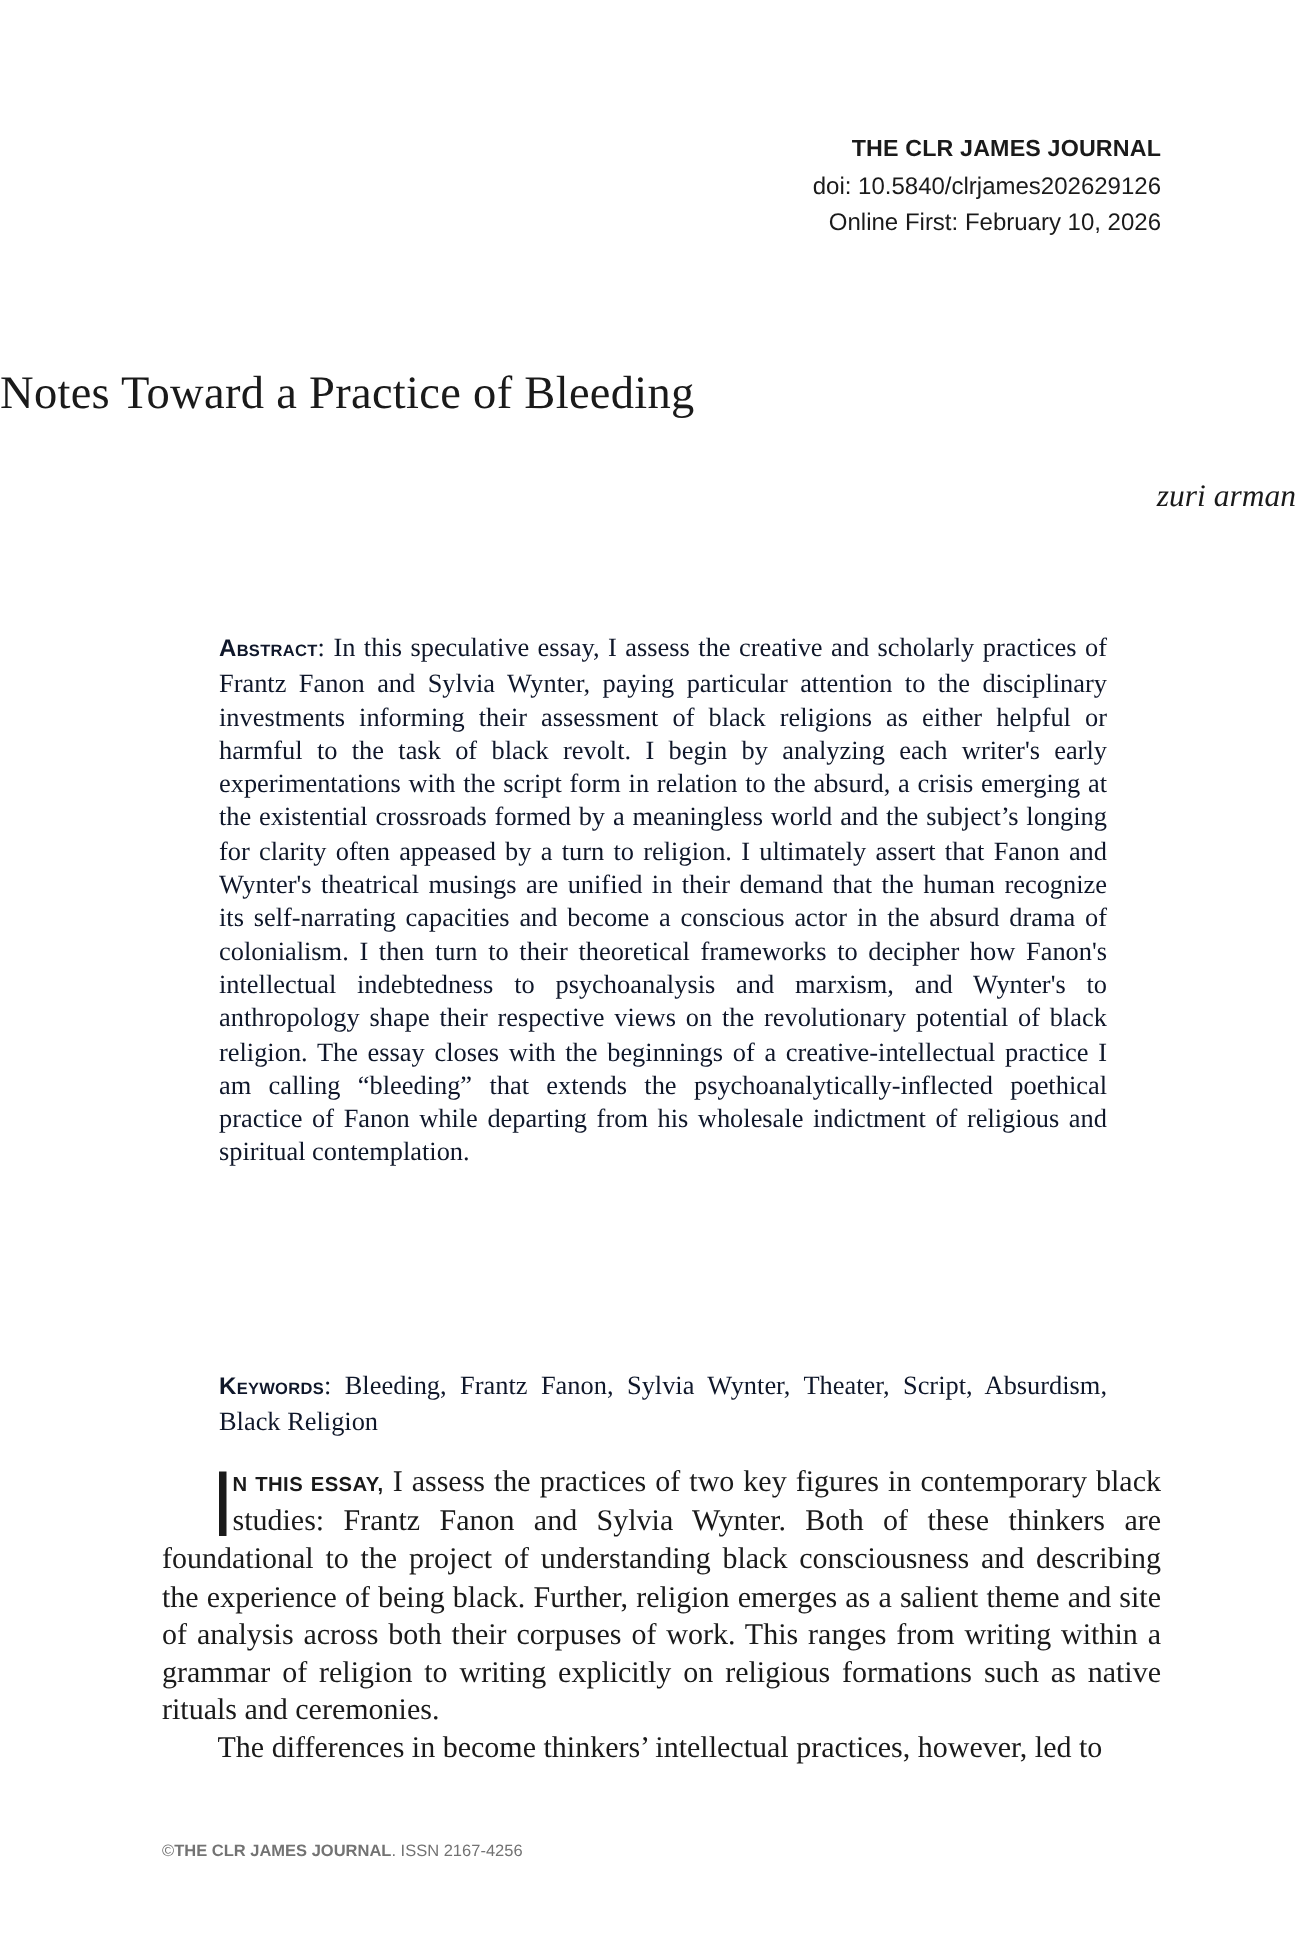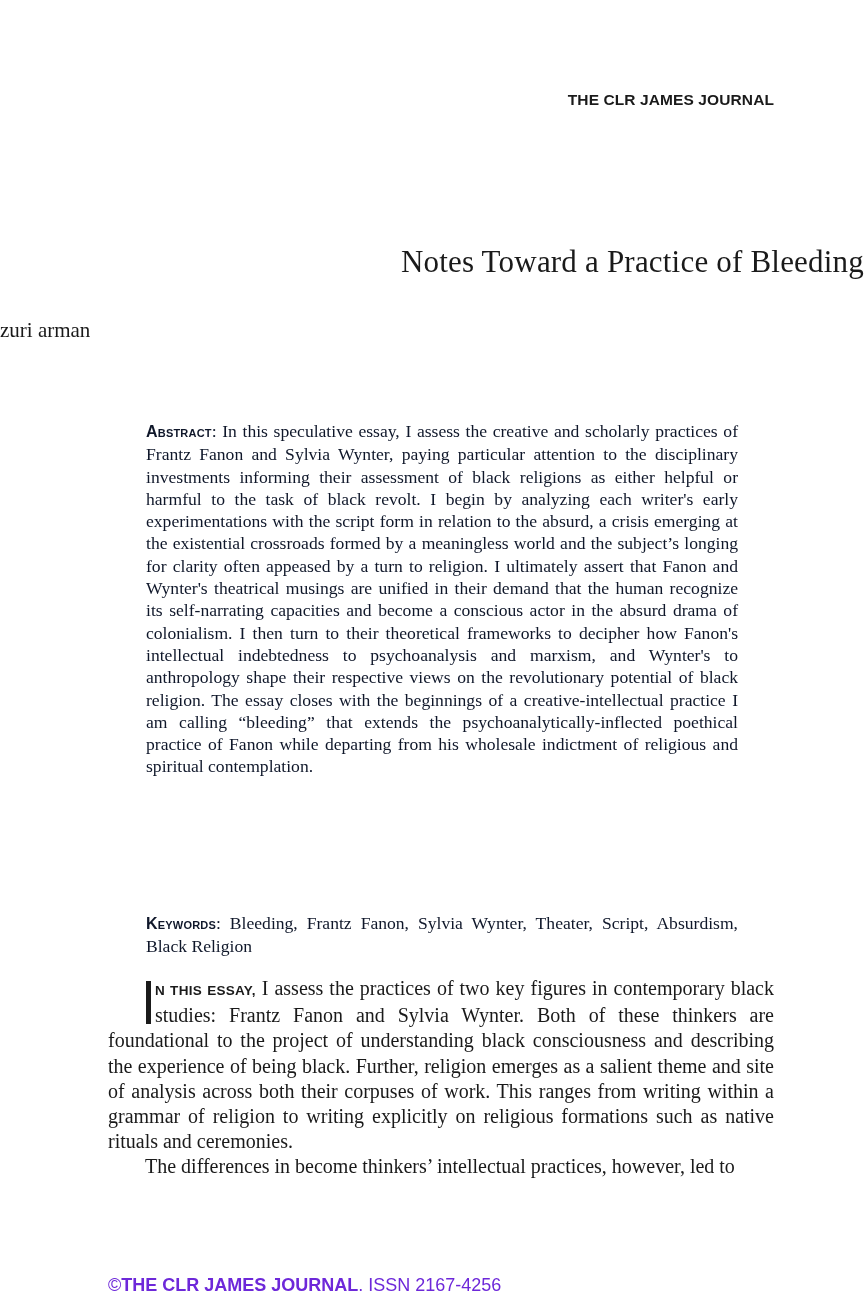--- a/index.html
+++ b/index.html
@@ -27,35 +27,36 @@
     .header .journal {
       font-weight: bold;
       font-size: 15.5px;
       letter-spacing: 0.1px;
     }
     .title {
       position: absolute;
       left: 0;
       width: 864px;
       top: 244px;
-      text-align: right;
+      text-align: left;
       font-family: "Liberation Serif", "DejaVu Serif", serif;
       font-size: 31px;
       letter-spacing: 0.2px;
       color: #1a1a1a;
       margin: 0;
       font-weight: normal;
     }
     .author {
       position: absolute;
       left: 0;
       width: 864px;
       top: 318px;
-      text-align: left;
+      text-align: right;
       font-family: "Liberation Serif", "DejaVu Serif", serif;
+      font-style: italic;
       font-size: 21px;
       color: #1a1a1a;
     }
     .abstract {
       position: absolute;
       left: 146px;
       width: 592px;
       top: 420px;
       font-family: "Liberation Serif", "DejaVu Serif", serif;
       font-size: 17.6px;
@@ -111,33 +112,34 @@
       font-weight: bold;
       font-size: 13.5px;
       letter-spacing: 0.3px;
       margin-top: 16px;
     }
     .footer {
       position: absolute;
       left: 108px;
       top: 1228px;
       font-family: "Liberation Sans", "DejaVu Sans", sans-serif;
-      font-size: 18px;
-      color: #6d28d9;
-      margin-top: 47px;
+      font-size: 11px;
+      color: #737373;
     }
     .footer .footer-journal {
       font-weight: bold;
     }
   </style>
 </head>
 <body>
 
 <div class="header">
   <div class="journal">THE CLR JAMES JOURNAL</div>
+  <div>doi: 10.5840/clrjames202629126</div>
+  <div>Online First: February 10, 2026</div>
 </div>
 
 <h1 class="title">Notes Toward a Practice of Bleeding</h1>
 
 <div class="author">zuri arman</div>
 
 <div class="abstract"><span class="label-sc">Abstract</span><span>:</span><span> In this speculative essay, I assess the creative and scholarly prac­tices of Frantz Fanon and Sylvia Wynter, paying particular attention to the disciplinary investments informing their assessment of black religions as either helpful or harmful to the task of black revolt. I begin by analyzing each writer's early experimentations with the script form in relation to the absurd, a crisis emerging at the existential crossroads formed by a meaning­less world and the subject’s longing for clarity often appeased by a turn to religion. I ultimately assert that Fanon and Wynter's theatrical musings are unified in their demand that the human recognize its self-narrating capaci­ties and become a conscious actor in the absurd drama of colonialism. I then turn to their theoretical frameworks to decipher how Fanon's intellectual indebtedness to psychoanalysis and marxism, and Wynter's to anthropol­ogy shape their respective views on the revolutionary potential of black religion. The essay closes with the beginnings of a creative-intellectual prac­tice I am calling “bleeding” that extends the psychoanalytically-inflected poethical practice of Fanon while departing from his wholesale indictment of religious and spiritual contemplation.</span></div>
 
 <div class="keywords"><span class="label-sc">Keywords</span><span>:</span><span> Bleeding, Frantz Fanon, Sylvia Wynter, Theater, Script, Ab­surdism, Black Religion</span></div>
 

